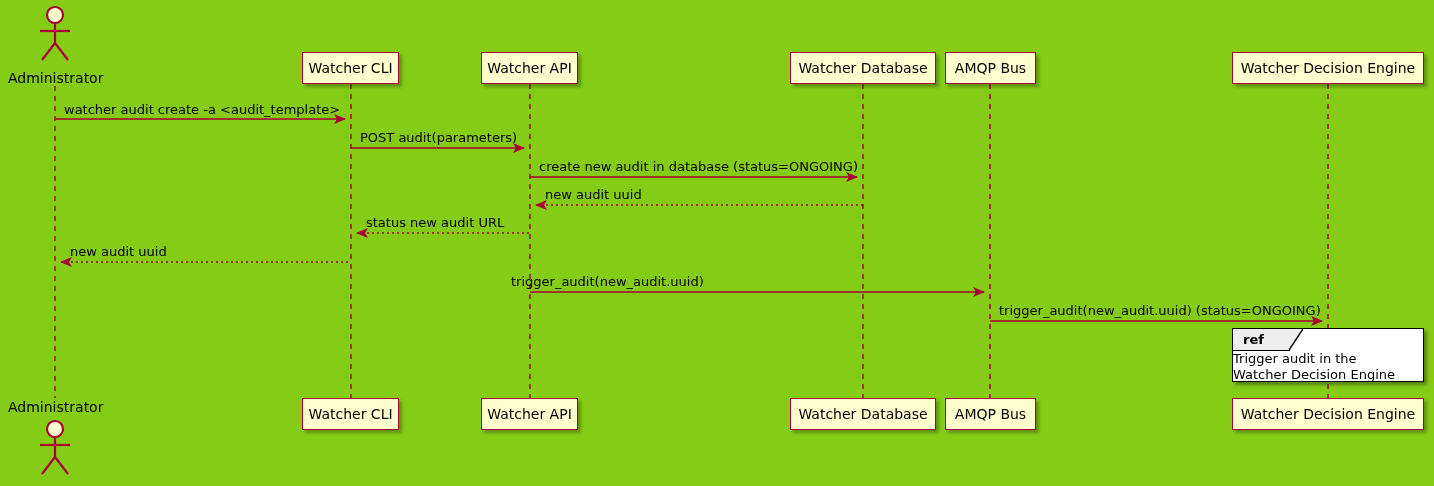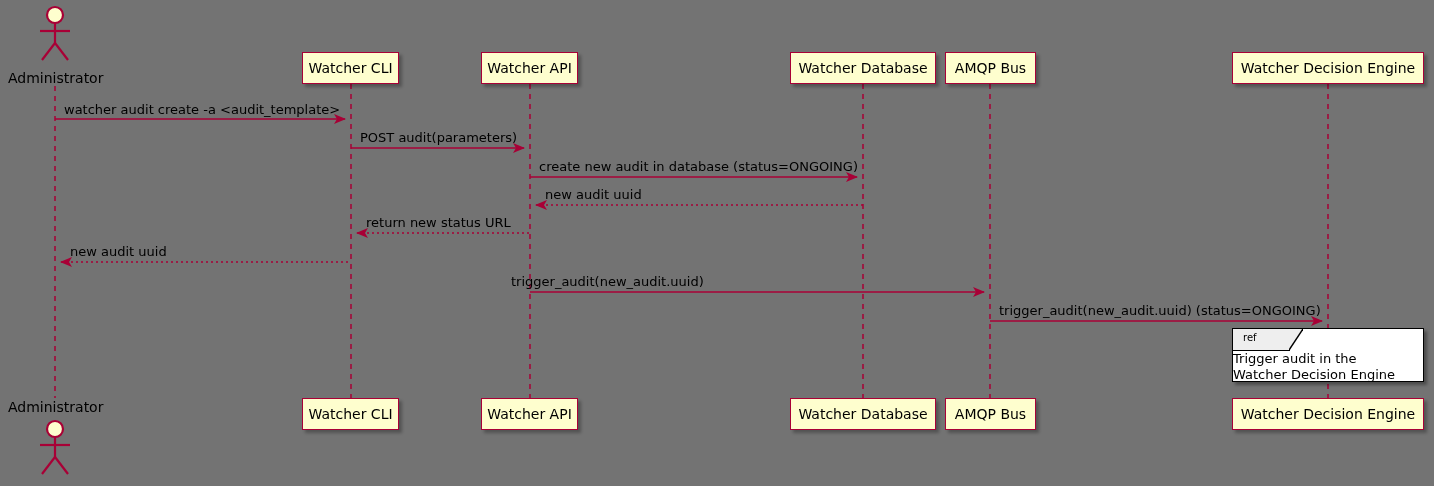--- a/index.html
+++ b/index.html
@@ -7,21 +7,21 @@
     padding: 0;
     background: #FFFFFF;
   }
   body {
     font-family: "DejaVu Sans", sans-serif;
   }
   #diagram {
     position: relative;
     width: 1434px;
     height: 486px;
-    background: #737373;
+    background: #84cc16;
     overflow: hidden;
   }
   svg.layer {
     position: absolute;
     left: 0;
     top: 0;
     width: 1434px;
     height: 486px;
   }
   
@@ -73,22 +73,22 @@
     height: 21px;
     background: #EEEEEE;
     border-right: 1.5px solid #000000;
     border-bottom: 1.5px solid #000000;
   }
   .ref-tab-label {
     position: absolute;
     left: 10px;
     top: 3px;
     font-family: "DejaVu Sans", sans-serif;
-    font-size: 10px;
-    font-weight: normal;
+    font-size: 13px;
+    font-weight: bold;
     color: #000000;
   }
   .ref-body {
     position: absolute;
     left: 0;
     top: 22px;
     width: 100%;
     text-align: left;
     font-family: "DejaVu Sans", sans-serif;
     font-size: 13px;
@@ -160,21 +160,21 @@
   <div class="participant" style="left:302px; top:398px; width:97px; height:32px;">Watcher CLI</div>
   <div class="participant" style="left:481px; top:398px; width:97px; height:32px;">Watcher API</div>
   <div class="participant" style="left:790px; top:398px; width:146px; height:32px;">Watcher Database</div>
   <div class="participant" style="left:945px; top:398px; width:91px; height:32px;">AMQP Bus</div>
   <div class="participant" style="left:1232px; top:398px; width:192px; height:32px;">Watcher Decision Engine</div>
 
   <div class="msg-label" style="left:64px; top:103px;">watcher audit create -a &lt;audit_template&gt;</div>
   <div class="msg-label" style="left:360px; top:131px;">POST audit(parameters)</div>
   <div class="msg-label" style="left:539px; top:160px;">create new audit in database (status=ONGOING)</div>
   <div class="msg-label" style="left:545px; top:188px;">new audit uuid</div>
-  <div class="msg-label" style="left:366px; top:216px;">return new status URL</div>
+  <div class="msg-label" style="left:366px; top:216px;">status new audit URL</div>
   <div class="msg-label" style="left:70px; top:245px;">new audit uuid</div>
   <div class="msg-label" style="left:511px; top:275px;">trigger_audit(new_audit.uuid)</div>
   <div class="msg-label" style="left:999px; top:304px;">trigger_audit(new_audit.uuid) (status=ONGOING)</div>
 
   <div class="ref-box" style="left:1232px; top:328px; width:192px; height:54px;">
     <div class="ref-tab" style="width:56px;"></div>
     <div class="ref-tab-label">ref</div>
     <svg style="position:absolute; left:56px; top:0; width:14px; height:22px;" viewBox="0 0 14 22" xmlns="http://www.w3.org/2000/svg">
       <path d="M0,0 L14,0 L0,21 Z" fill="#EEEEEE" stroke="none"></path>
       <path d="M14,0 L0,21" stroke="#000000" stroke-width="1.5" fill="none"></path>

